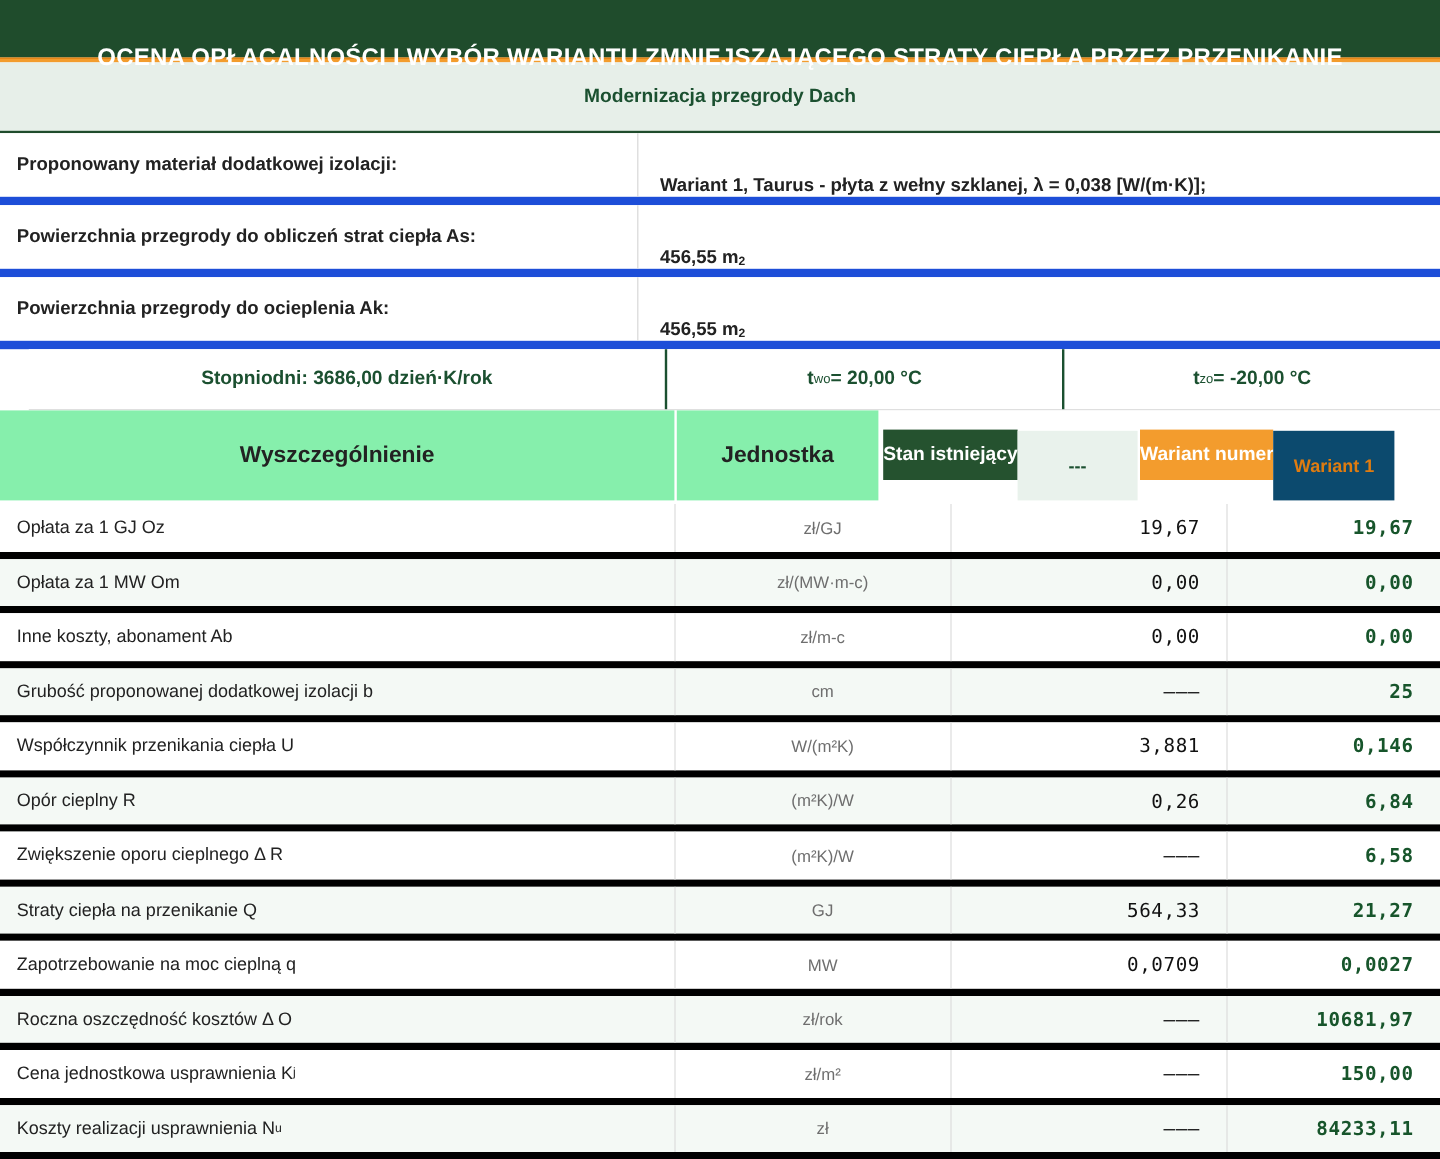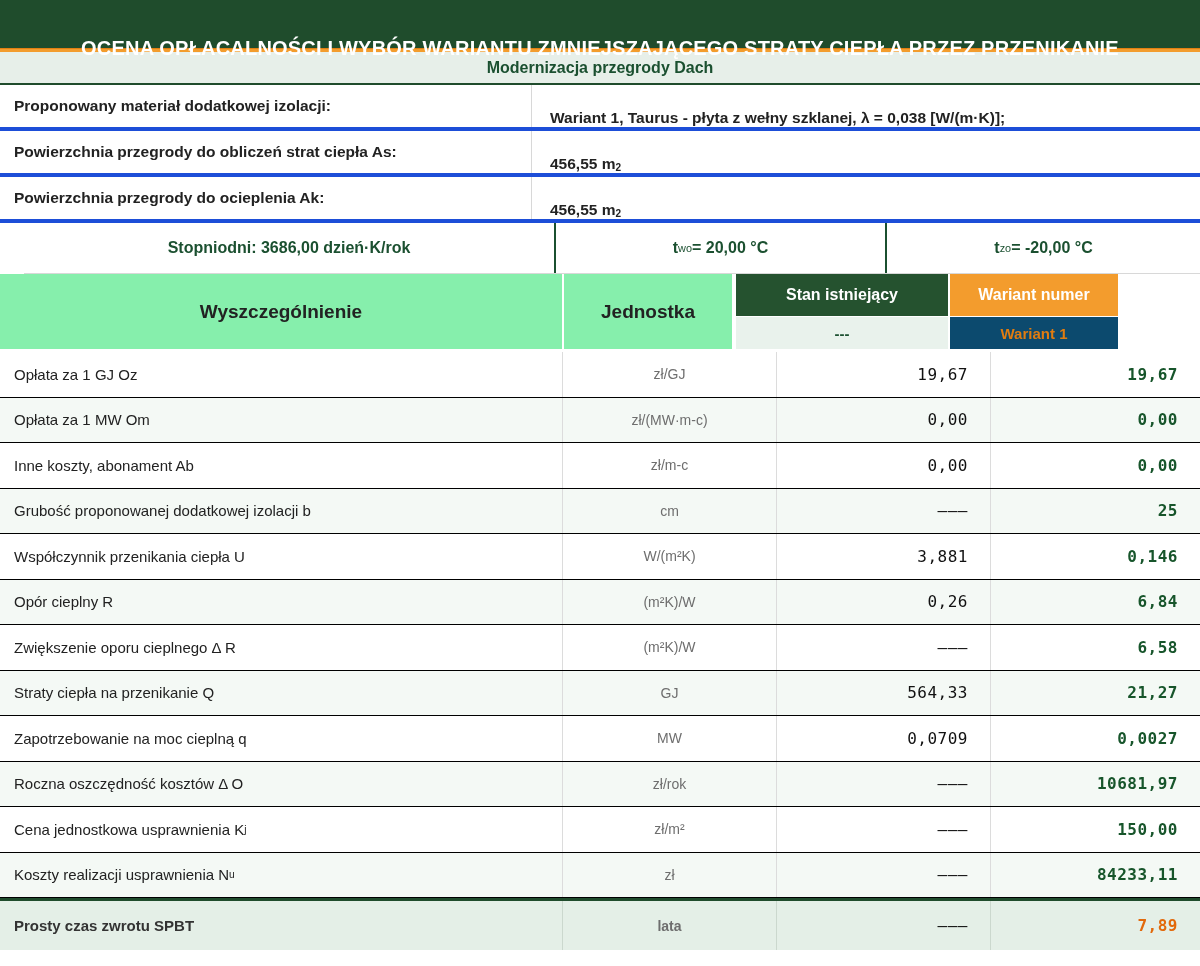--- a/index.html
+++ b/index.html
@@ -5,26 +5,26 @@
   * { margin:0; padding:0; box-sizing:border-box; }
   html,body { width:1200px; height:966px; overflow:hidden; background:#fff;
     font-family:"Liberation Sans", sans-serif; }
 
   
   .title-bar { height:48px; background:#1F4C2C; display:flex; align-items:center; justify-content:center; }
   .title-bar h1 { color:#fff; font-size:20px; font-weight:bold; letter-spacing:.2px;margin-top:48px; }
   .orange-rule { height:4px; background:#F39C2D; border-top:1px solid #E07F12; }
 
   
-  .subtitle-bar { height:33px; background:#E7EFE9; border-bottom:2px solid #1F4C2C;
+  .subtitle-bar { height:59px; background:#E7EFE9; border-bottom:2px solid #1F4C2C;
     display:flex; align-items:center; justify-content:center; }
   .subtitle-bar h2 { color:#1B5030; font-size:16px; font-weight:bold; }
 
   
-  .info-row { height:46px; border-bottom:4px solid #1d4ed8; display:flex; align-items:stretch; background:#fff; }
+  .info-row { height:60px; border-bottom:7px solid #1d4ed8; display:flex; align-items:stretch; background:#fff; }
   .info-label { width:532px; border-right:1px solid #D8D8D8; display:flex; align-items:center;
     padding-left:14px; font-weight:bold; font-size:15.5px; color:#222; }
   .info-value { flex:1; display:flex; align-items:flex-end; padding-left:18px;
     font-weight:bold; font-size:15.5px; color:#222; }
   sup.sq { font-size:0.65em; vertical-align:super; font-weight:bold; }
 
   
   .degree-row { height:51px; border-bottom:1px solid #D8D8D8; display:flex; background:#fff;margin-left:24px; }
   .degree-cell { display:flex; align-items:center; justify-content:center;
     font-weight:bold; font-size:16px; color:#1B5030; }
@@ -32,35 +32,35 @@
   .degree-cell.c2 { width:331px; border-right:2px solid #1B5030; }
   .degree-cell.c3 { flex:1; }
   .degree-cell sub { font-size:0.68em; font-weight:normal; vertical-align:sub; }
 
   
   .thead { display:flex; height:75px; background:#fff; }
   .th-gray { background:#86efac; display:flex; align-items:center; justify-content:center;
     font-weight:bold; font-size:19px; color:#222; }
   .th-c1 { width:562px; margin-right:2px; }
   .th-c2 { width:168px; margin-right:4px; }
-  .th-stack { display:flex; flex-direction:column; }
+  .th-stack { display:flex; flex-direction:row;margin-top:16px; }
   .th-c3 { width:212px; margin-right:2px; }
-  .th-c4 { width:168px; }
+  .th-c4 { width:212px; }
   .th-top { height:42px; display:flex; align-items:center; justify-content:center;
     color:#fff; font-weight:bold; font-size:16px; }
   .th-top.green { background:#25522F; }
   .th-top.orange { background:#F39C2D; }
   .th-sub { flex:1; display:flex; align-items:center; justify-content:center;
     font-weight:bold; font-size:15px; margin-top:1px; }
   .th-sub.green { background:#E9F2EC; color:#1B5030; }
   .th-sub.orange { background:#0c4a6e; color:#E07C10; }
   .thead-gap { height:3px; background:#fff; }
 
   
-  .trow { height:45.5px; display:flex; border-bottom:1px solid #000000; background:#fff; }
+  .trow { height:45.5px; display:flex; border-bottom:6px solid #000000; background:#fff;gap:16px; }
   .trows .trow:nth-child(even) { background:#F4F9F5; }
   .td { display:flex; align-items:center; }
   .td-label { width:563px; border-right:1px solid #DCDCDC; padding-left:14px;
     font-size:15px; color:#222; }
   .td-label sub { font-size:0.68em; }
   .td-unit { width:214px; border-right:1px solid #DCDCDC; justify-content:center;
     font-size:14px; color:#6E6E6E; }
   .td-exist { width:214px; border-right:1px solid #DCDCDC; justify-content:flex-end; padding-right:22px;
     font-family:"DejaVu Sans Mono", monospace; font-size:16px; color:#111; letter-spacing:.5px; }
   .td-variant { flex:1; justify-content:flex-end; padding-right:22px;

